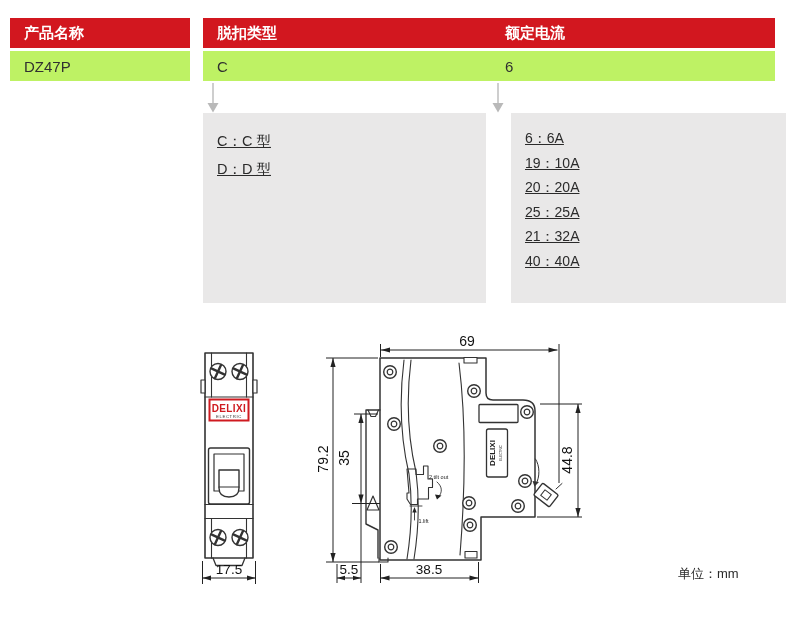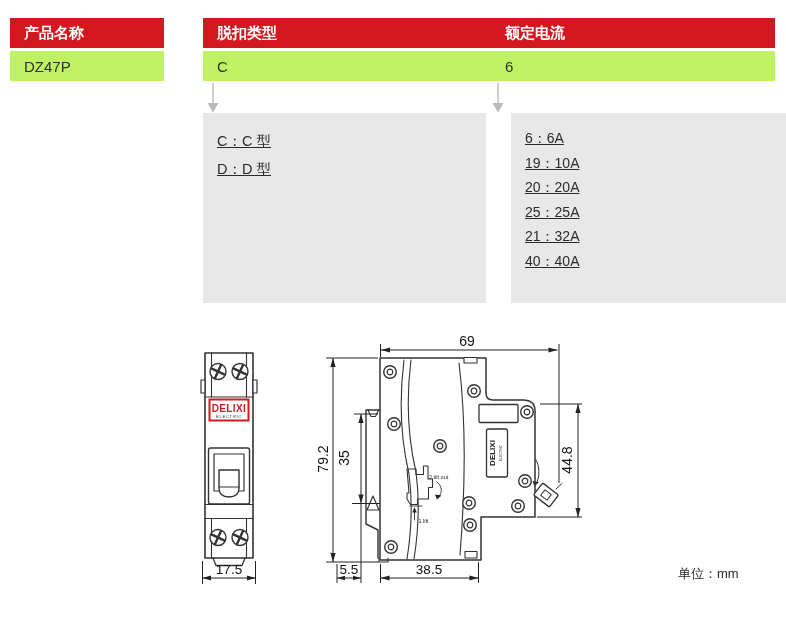--- a/index.html
+++ b/index.html
@@ -13,21 +13,21 @@
   .hdr{
     background:#d2171f;color:#ffffff;font-size:15px;font-weight:bold;
     display:flex;align-items:center;padding-left:14px;box-sizing:border-box;
     height:30px;top:18px;
   }
   .val{
     background:#bef264;color:#303030;font-size:15px;
     display:flex;align-items:center;padding-left:14px;box-sizing:border-box;
     height:30px;top:51px;
   }
-  .c1{left:10px;width:154px;}
+  .c1{left:10px;width:180px;}
   .c2{left:203px;width:329px;}
   .c3{left:491px;width:284px;text-align:right;}
   
   .box{background:#e9e8e8;top:113px;height:190px;box-sizing:border-box;color:#2b2b2b;text-decoration:underline;}
   .box-left{left:203px;width:283px;padding:14px 0 0 14px;}
   .box-right{left:511px;width:284px;padding:13px 0 0 14px;}
   .trip-line{font-size:14.5px;line-height:28px;white-space:pre;}
   .rate-line{font-size:14px;line-height:24.6px;white-space:pre;}
   
   .flow{top:83px;width:14px;height:30px;}

